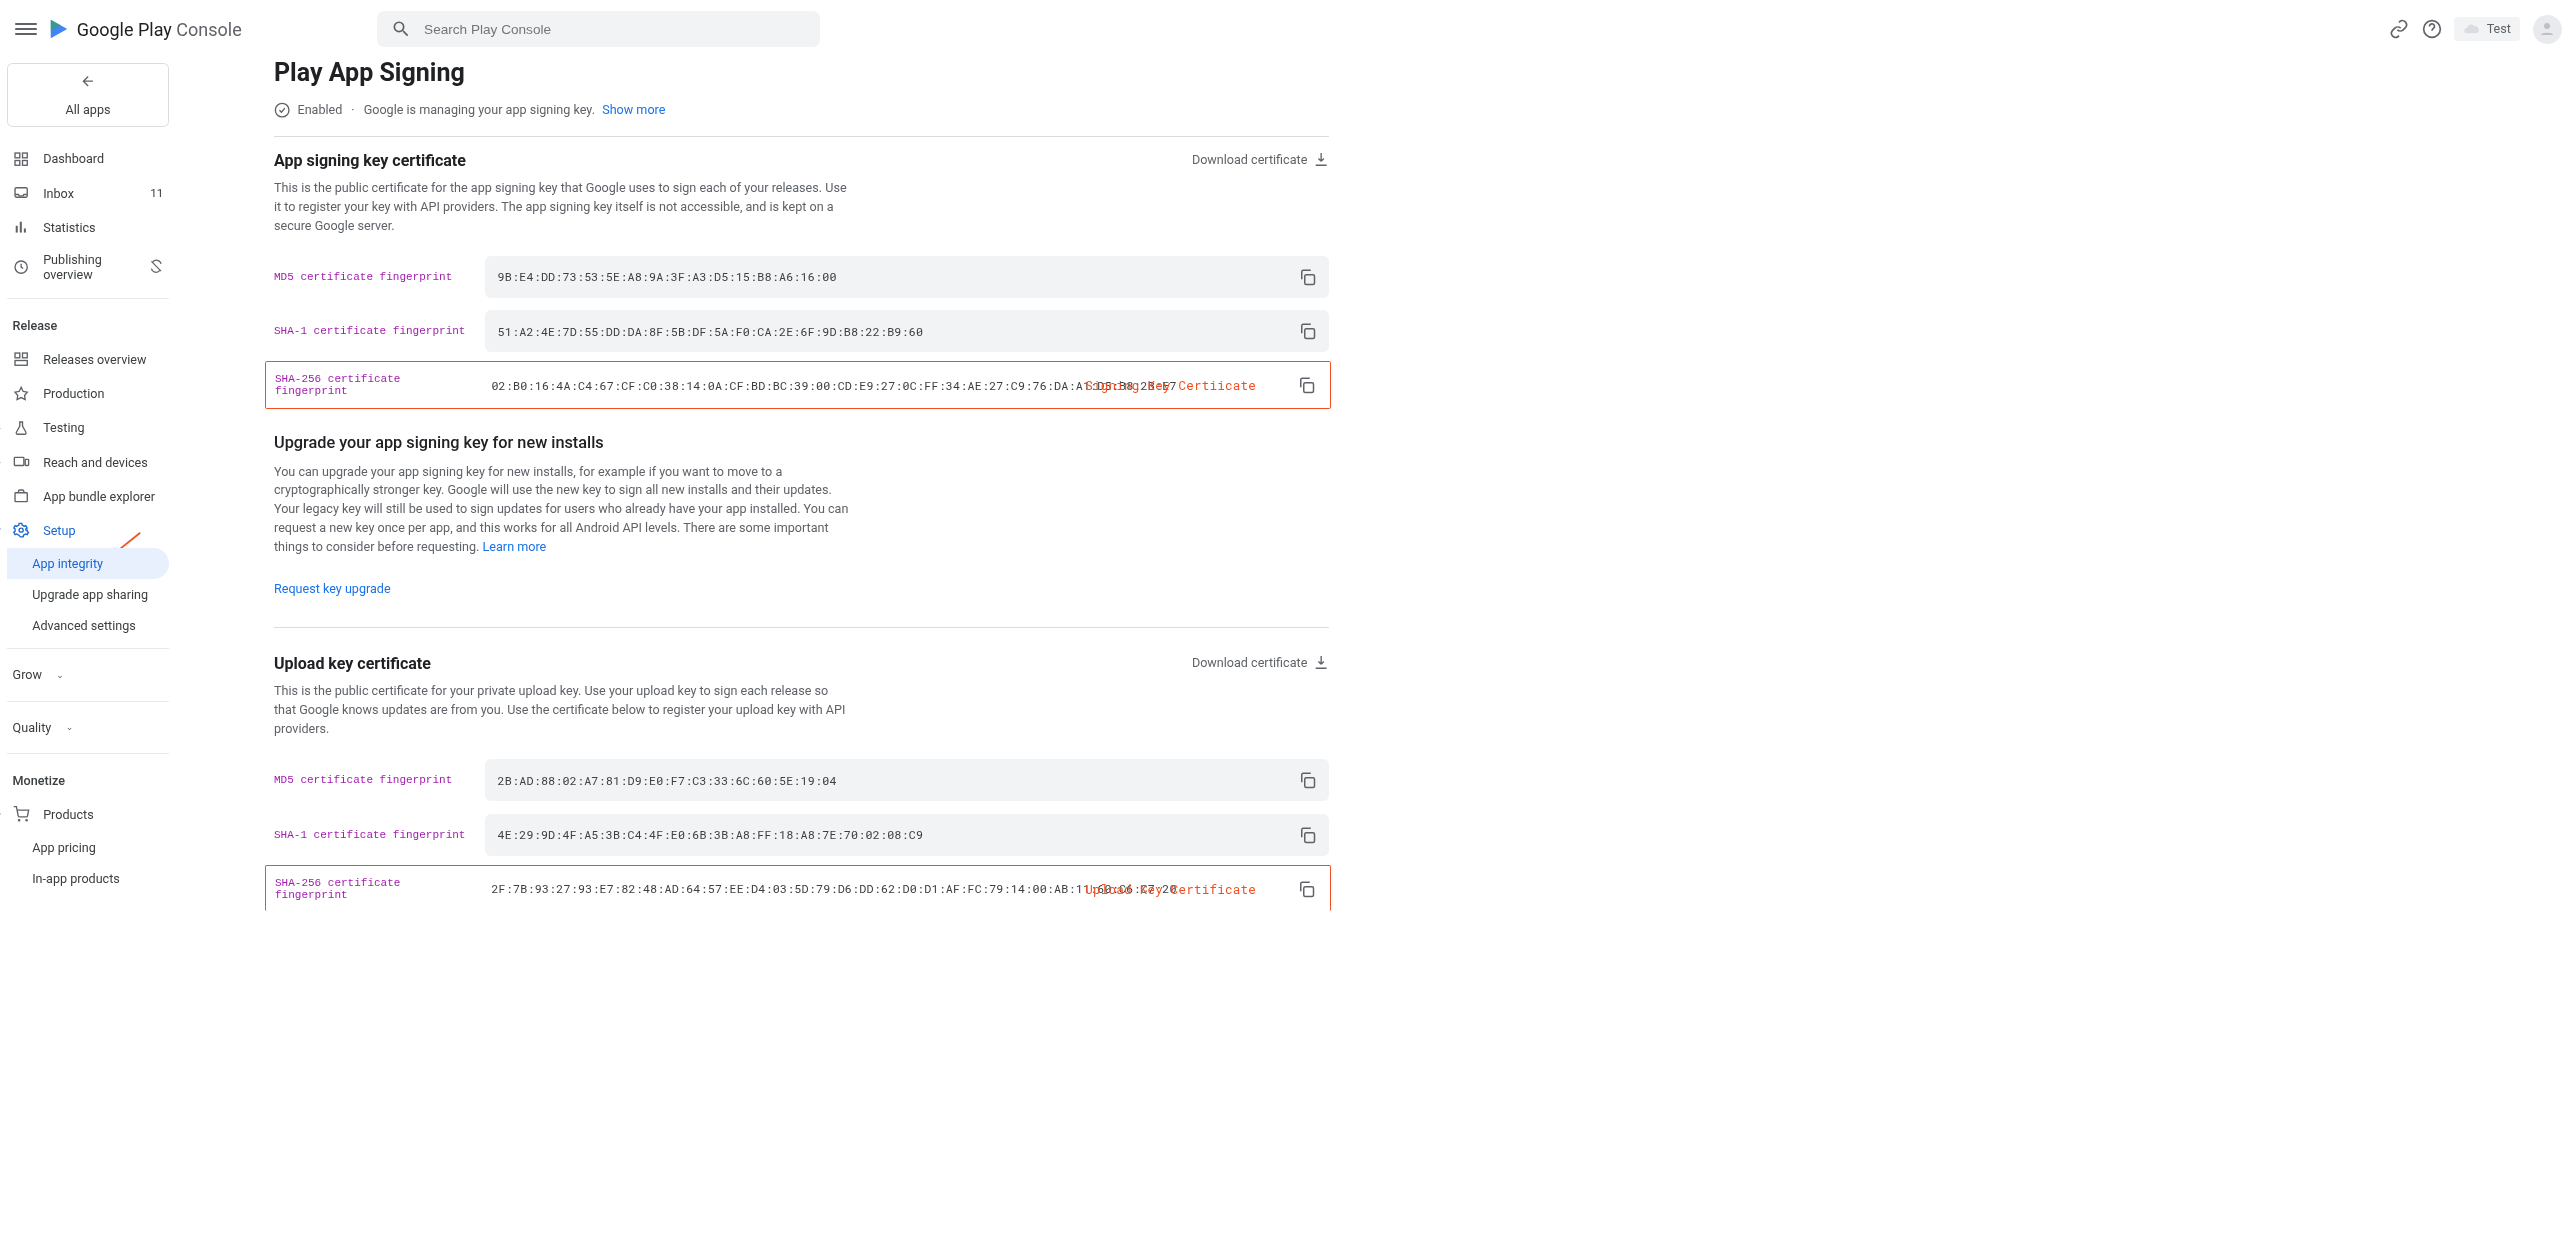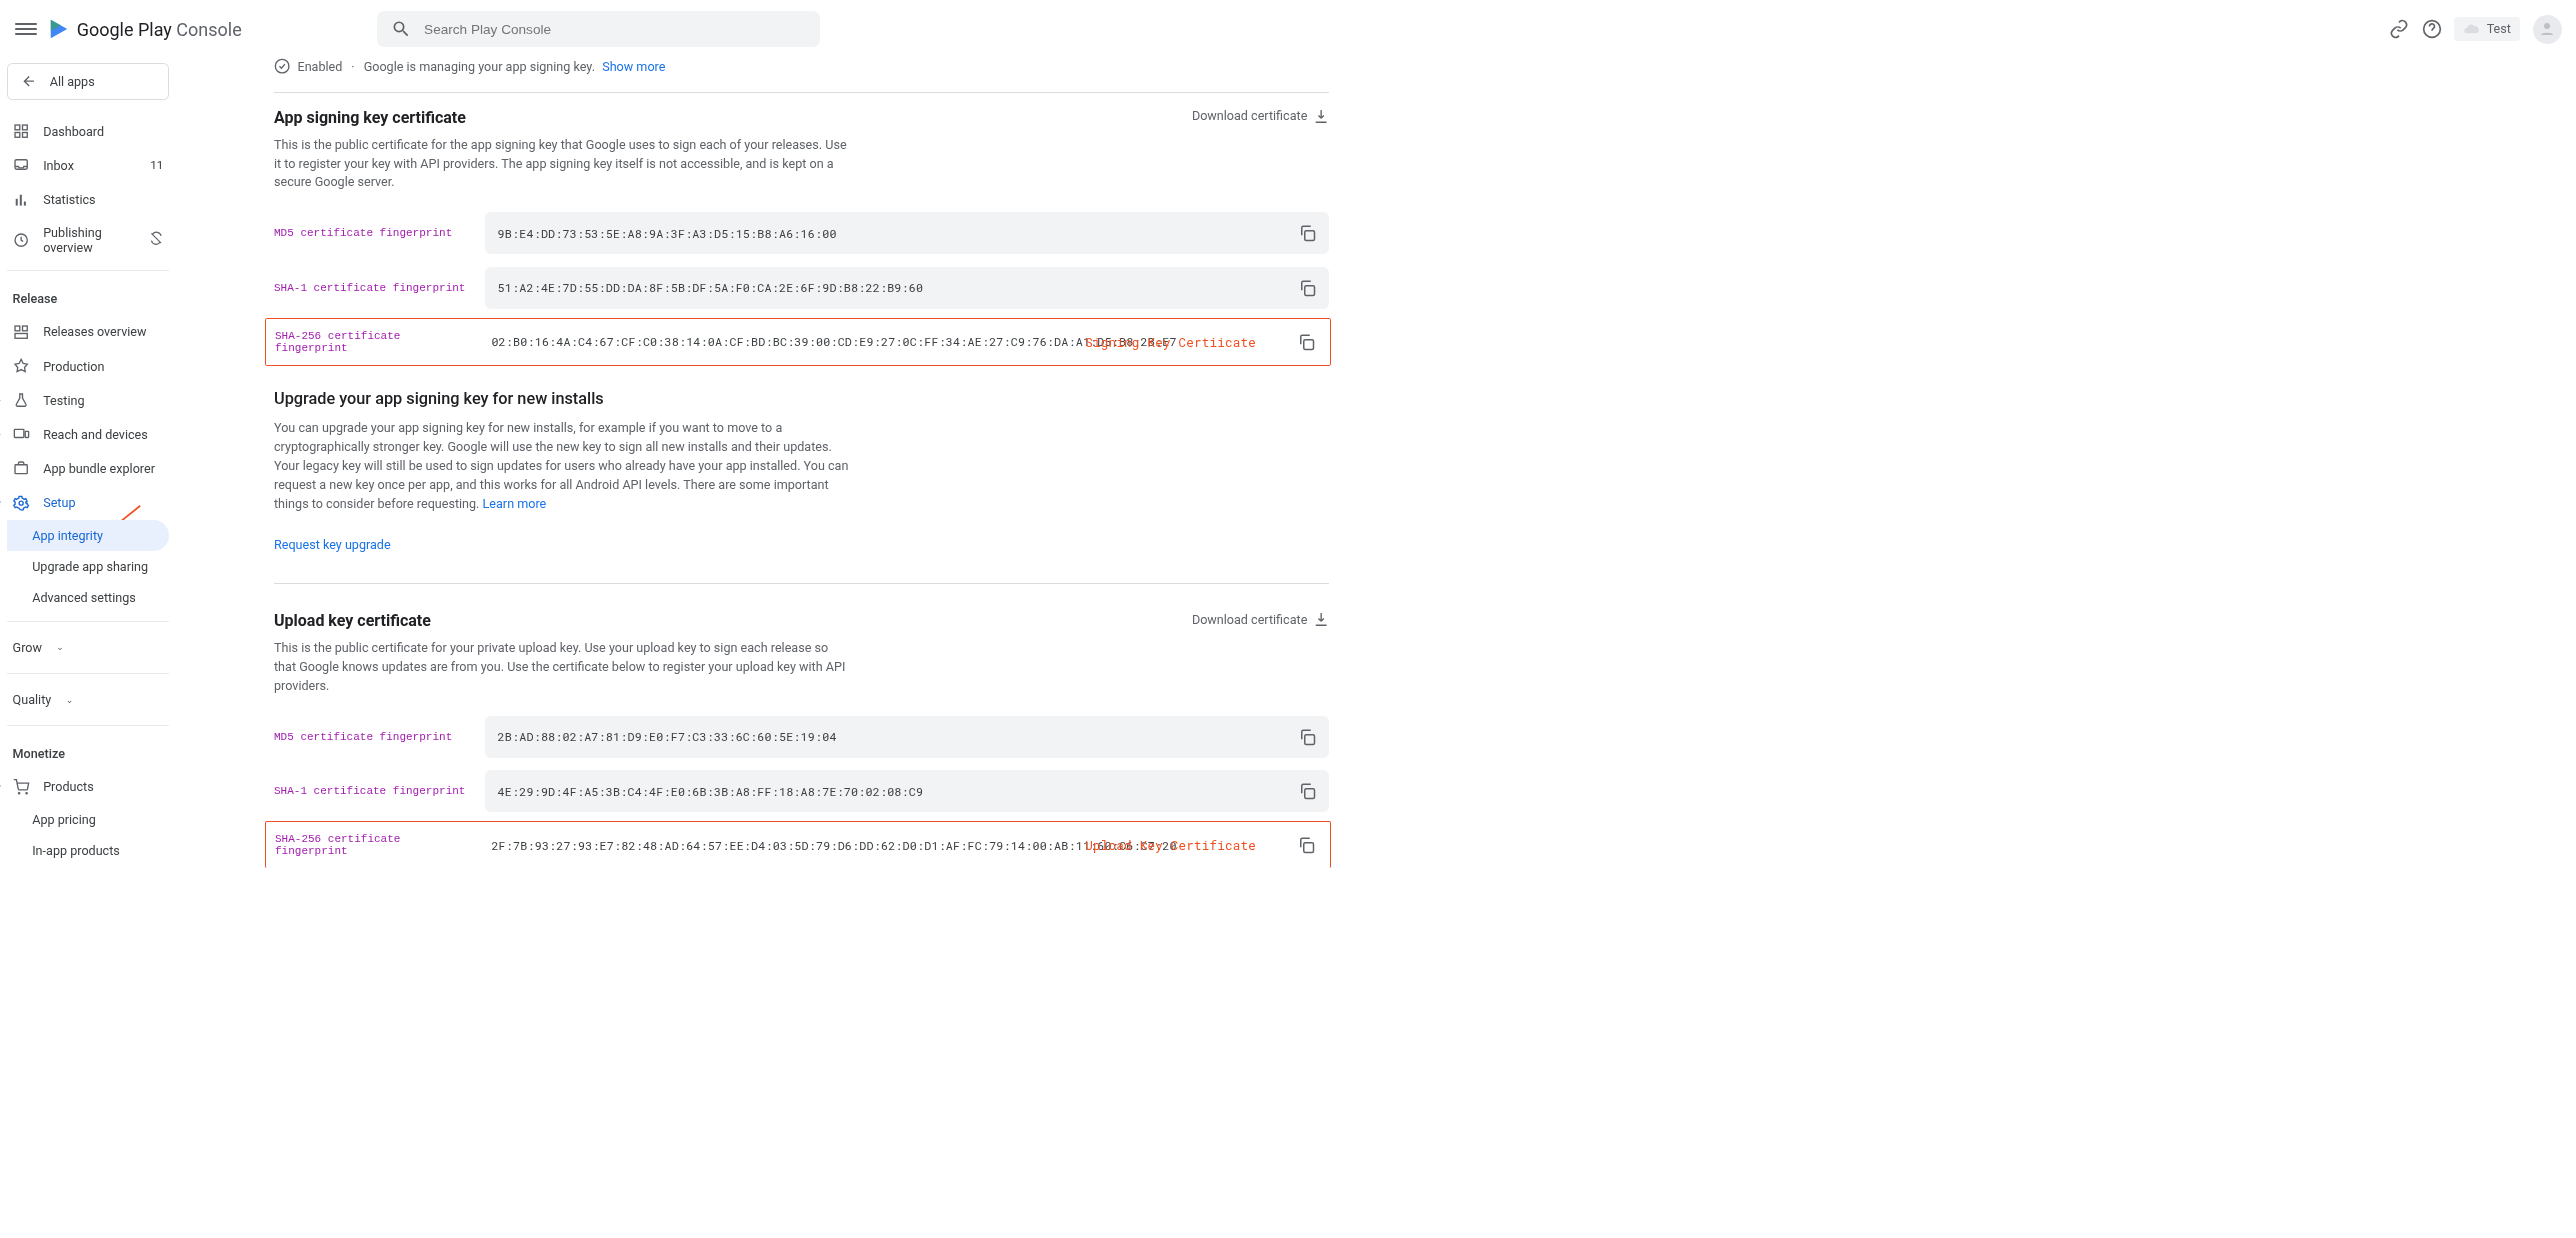--- a/index.html
+++ b/index.html
@@ -20,21 +20,21 @@
 .header-icon { width: 20px; height: 20px; color: #5f6368; cursor: pointer; }
 .test-badge { display: flex; align-items: center; gap: 7.2px; padding: 3.6px 9px; background: #f1f3f4; border-radius: 3.6px; font-size: 12.6px; color: #5f6368; }
 .avatar { width: 29px; height: 29px; border-radius: 50%; background: #e8eaed; display: flex; align-items: center; justify-content: center; }
 
 
 .layout { display: flex; }
 .sidebar { width: 176px; padding: 3.6px 7.2px; border-right: 0; }
 .main { flex: 1; padding: 0 22px 36px 98px; max-width: 1175px; }
 
 
-.all-apps-btn { display: flex; align-items: center; gap: 12.6px; margin: 1.8px 0 14.5px 0; padding: 9px 12.6px; border: 0.9px solid #dadce0; border-radius: 5.4px; font-size: 12.6px; color: #3c4043; cursor: pointer; }
+.all-apps-btn { display: flex; align-items: center; gap: 12.6px; margin: 1.8px 0 14.5px 0; padding: 9px 12.6px; border: 0.9px solid #dadce0; border-radius: 5.4px; font-size: 12.6px; color: #3c4043; cursor: pointer; flex-direction: column; }
 .nav-item { display: flex; align-items: center; gap: 12.6px; padding: 8.1px 5.4px; font-size: 12.6px; color: #3c4043; cursor: pointer; border-radius: 0 16.3px 16.3px 0; position: relative; }
 .nav-item .icon { width: 18px; height: 18px; flex-shrink: 0; display: flex; align-items: center; justify-content: center; }
 .nav-item.active { background: #e8f0fe; color: #1967d2; }
 .nav-item.blue { color: #1967d2; }
 .nav-section { font-size: 12.6px; color: #3c4043; padding: 12.6px 5.4px 9px; font-weight: 500; }
 .nav-sub { padding-left: 25px; }
 .nav-divider { height: 0.9px; background: #e8eaed; margin: 7.2px 0; }
 .badge-count { margin-left: auto; font-size: 11.7px; color: #3c4043; }
 .expand-arr { position: absolute; left: -11px; color: #5f6368; font-size: 9px; }
 
@@ -264,20 +264,21 @@
     </div>
     <div class="nav-item nav-sub">
       <span>App pricing</span>
     </div>
     <div class="nav-item nav-sub">
       <span>In-app products</span>
     </div>
   </div>
 
   <div class="main">
+    <h1 class="page-title">Play App Signing</h1>
     <div class="status-line">
       <svg width="16.3" height="16.3" viewBox="0 0 24 24" fill="none" stroke="#5f6368" stroke-width="2">
           <circle cx="12" cy="12" r="10"></circle>
           <path d="M8 12l3 3 5-6"></path>
         </svg>
       <span>Enabled</span>
       <span class="dot">·</span>
       <span>Google is managing your app signing key.</span>
       <a>Show more</a>
     </div>

